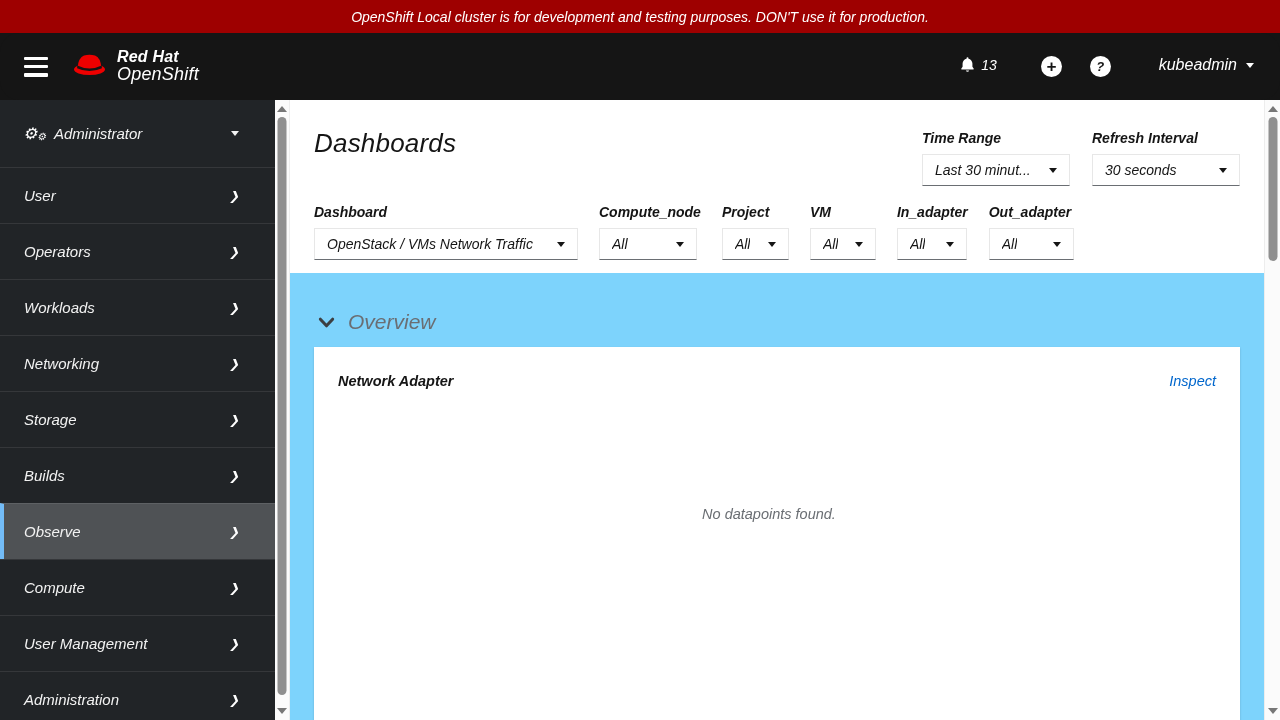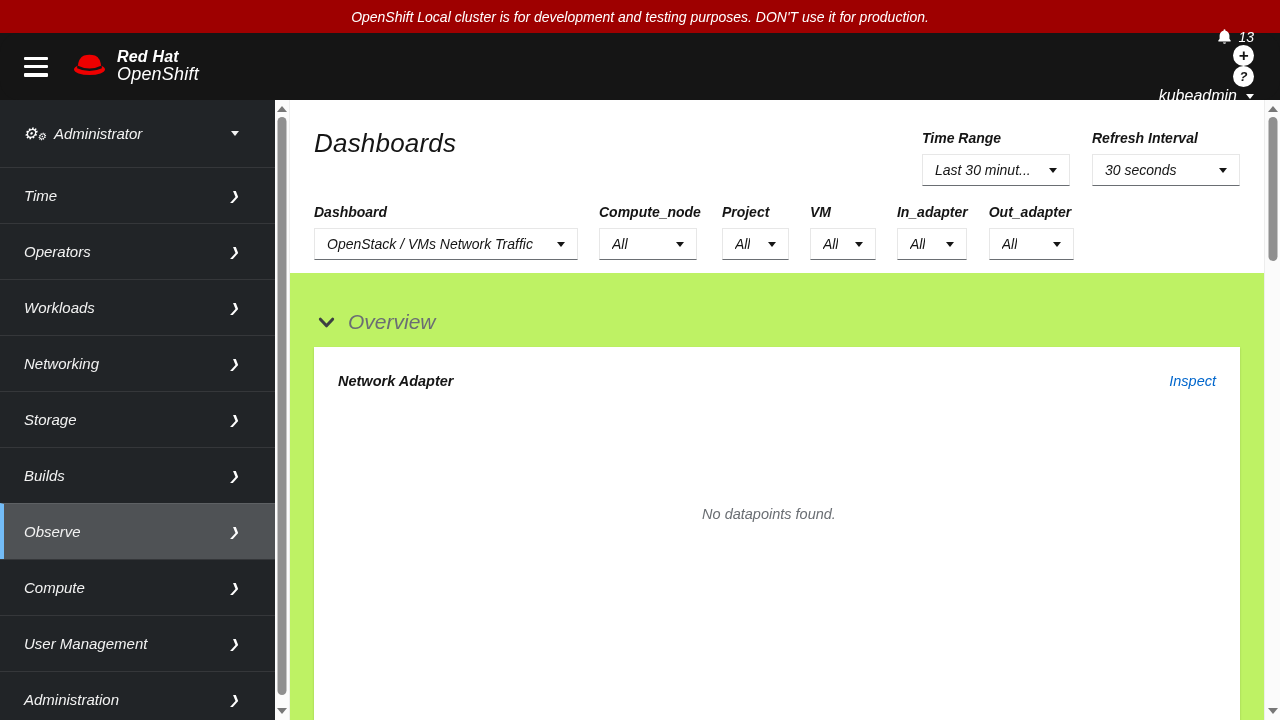--- a/index.html
+++ b/index.html
@@ -15,21 +15,21 @@
   
   .masthead { position:absolute; left:0; top:33px; width:1280px; height:67px;
               background:#151515; display:flex; align-items:center;border-radius:19px; }
   .hamburger { margin-left:24px; width:24px; height:20px; display:flex;
                flex-direction:column; justify-content:space-between; cursor:pointer; }
   .hamburger span { display:block; height:3.2px; background:#fff; border-radius:1px; }
   .logo { margin-left:24px; display:flex; align-items:center; cursor:pointer; }
   .logo-text { margin-left:9px; color:#fff; line-height:1.08; }
   .logo-text .l1 { font-weight:700; font-size:16px; letter-spacing:.2px; }
   .logo-text .l2 { font-weight:400; font-size:18px; letter-spacing:.2px; }
-  .mast-right { margin-left:auto; display:flex; align-items:flex-end; margin-right:26px;flex-direction:column; }
+  .mast-right { margin-left:auto; display:flex; align-items:flex-start; margin-right:26px; }
   .bell-group { display:flex; align-items:center; color:#fff; font-size:14px; cursor:pointer; }
   .bell-group svg { margin-right:5px; }
   .circle-btn { width:21px; height:21px; border-radius:50%; background:#fff; color:#151515;
                 display:flex; align-items:center; justify-content:center;
                 font-weight:700; cursor:pointer; }
   .circle-btn.add { margin-left:44px; font-size:17px; line-height:1; }
   .circle-btn.help { margin-left:28px; font-size:13px; }
   .user-menu { margin-left:48px; display:flex; align-items:center; color:#fff;
                font-size:16px; cursor:pointer; }
   .caret-down { display:inline-block; width:0; height:0; border-left:4.5px solid transparent;
@@ -61,21 +61,21 @@
               border-right:5px solid transparent; }
   .sb-arrow.up { top:6px; border-bottom:6px solid #777; }
   .sb-arrow.down { bottom:6px; border-top:6px solid #777; }
   .sb-thumb { position:absolute; left:50%; transform:translateX(-50%);
               width:9px; border-radius:5px; background:#8f8f8f; }
   .sb-nav .sb-thumb { top:17px; height:578px; }
   .sb-page .sb-thumb { top:17px; height:144px; }
 
   
   .main { position:absolute; left:290px; top:100px; width:974px; height:620px;
-          background:#bef264; }
+          background:#7dd3fc; }
   .content-header { position:absolute; left:0; top:0; width:974px; height:173px;
                     background:#fff; }
   .page-title { position:absolute; left:24px; top:28px; font-size:26px;
                 font-weight:500; color:#151515; letter-spacing:.2px; }
   .ctl-label { font-size:14px; font-weight:700; color:#151515; display:block; }
   .select { margin-top:8px; height:32px; background:#fff; display:flex;
             align-items:center; padding:0 12px; cursor:pointer;
             border:1px solid #e7e7e7; border-bottom:1px solid #6a6e73;
             font-size:14px; color:#151515; }
   .select .val { white-space:nowrap; overflow:hidden; }
@@ -157,21 +157,21 @@
   <div class="sidebar">
     <div class="perspective">
       <span class="cogs">
         <span class="g1">⚙</span>
         <span class="g2">⚙</span>
       </span>
       <span>Administrator</span>
       <i class="caret-down"></i>
     </div>
     <div class="nav-item">
-      <span>Time</span>
+      <span>User</span>
       <span class="chev">❯</span>
     </div>
     <div class="nav-item">
       <span>Operators</span>
       <span class="chev">❯</span>
     </div>
     <div class="nav-item">
       <span>Workloads</span>
       <span class="chev">❯</span>
     </div>

